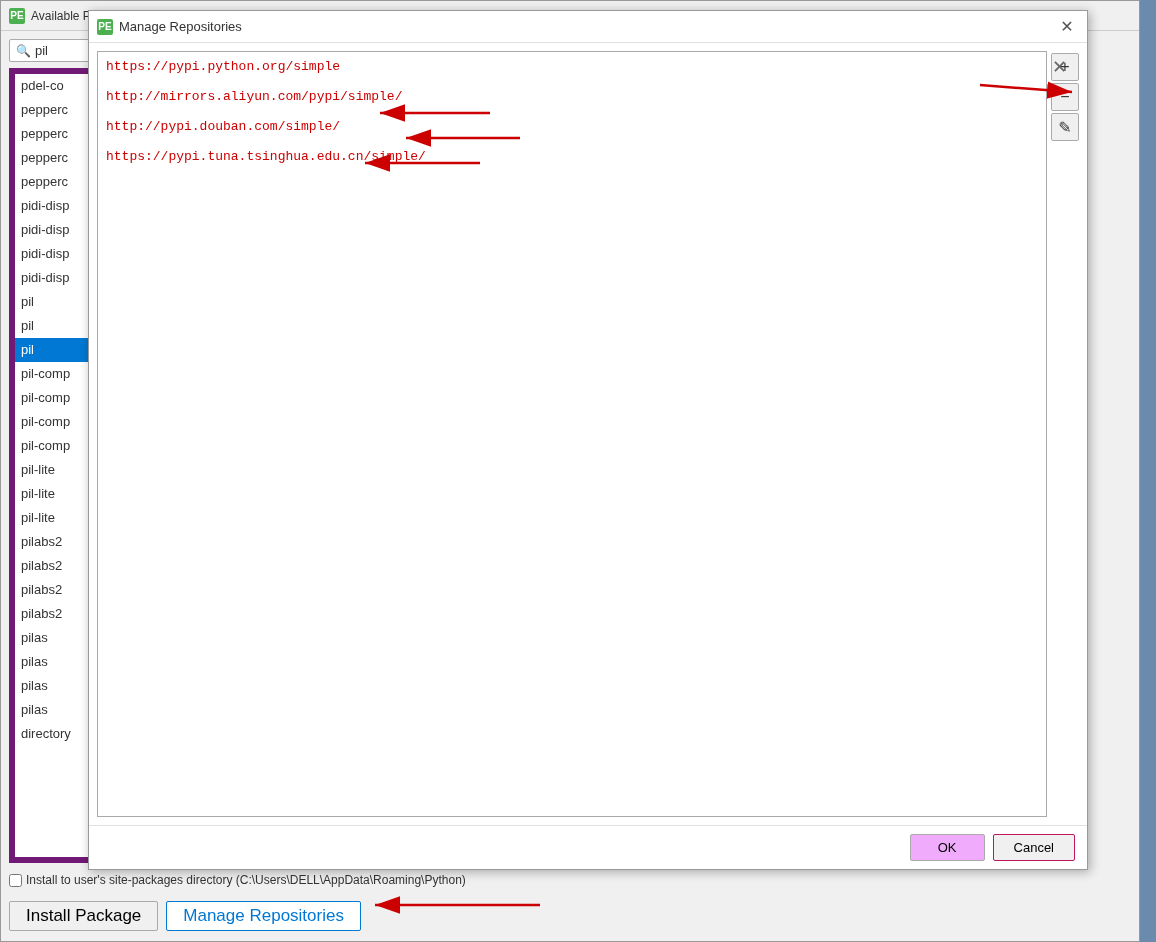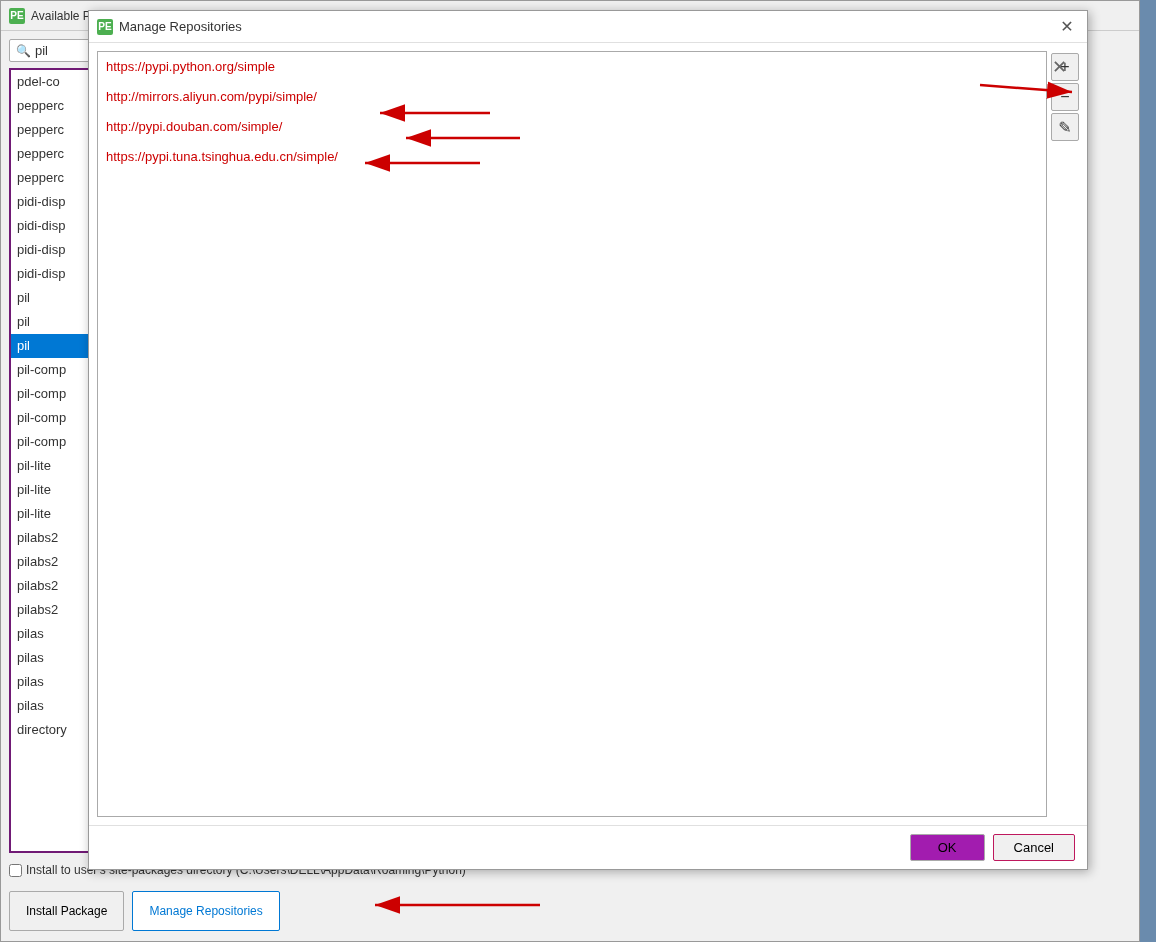--- a/index.html
+++ b/index.html
@@ -84,21 +84,21 @@
       font-size: 13px;
       background: transparent;
       width: 150px;
       color: #333;
     }
 
     
     .package-list {
       flex: 1;
       background: white;
-      border: 2px solid #701a75;
+      border: 6px solid #701a75;
       overflow-y: auto;
       overflow-x: hidden;
       width: 90px;
     }
 
     .package-item {
       padding: 2px 6px;
       font-size: 13px;
       color: #333;
       white-space: nowrap;
@@ -122,22 +122,22 @@
 
     .install-checkbox {
       display: flex;
       align-items: center;
       gap: 4px;
       font-size: 12px;
       color: #333;
     }
 
     .btn {
-      padding: 12px 16px;
-      font-size: 12px;
+      padding: 4px 16px;
+      font-size: 17px;
       border: 1px solid #aaa;
       background: #f0f0f0;
       cursor: pointer;
       border-radius: 2px;
     }
 
     .btn-manage {
       border: 1px solid #0078d4;
       color: #0078d4;
       background: white;
@@ -226,20 +226,21 @@
       overflow-y: auto;
       background: white;
     }
 
     .repo-item {
       padding: 4px 8px;
       font-size: 13px;
       cursor: pointer;
       line-height: 22px;
       color: #cc0000;
+      font-family: Liberation Mono, monospace;
     }
 
     
     .repo-actions {
       display: flex;
       flex-direction: column;
       gap: 2px;
       padding-top: 2px;
     }
 
@@ -264,21 +265,21 @@
       align-items: center;
       padding: 8px 12px;
       gap: 8px;
       border-top: 1px solid #e0e0e0;
       flex-shrink: 0;
     }
 
     .btn-ok {
       padding: 5px 20px;
       border: 1px solid #aaa;
-      background: #a21caf;
+      background: #f0abfc;
       font-size: 13px;
       cursor: pointer;
       min-width: 75px;
     }
 
     .btn-cancel {
       padding: 5px 20px;
       border: 1px solid #be185d;
       background: #f0f0f0;
       font-size: 13px;

